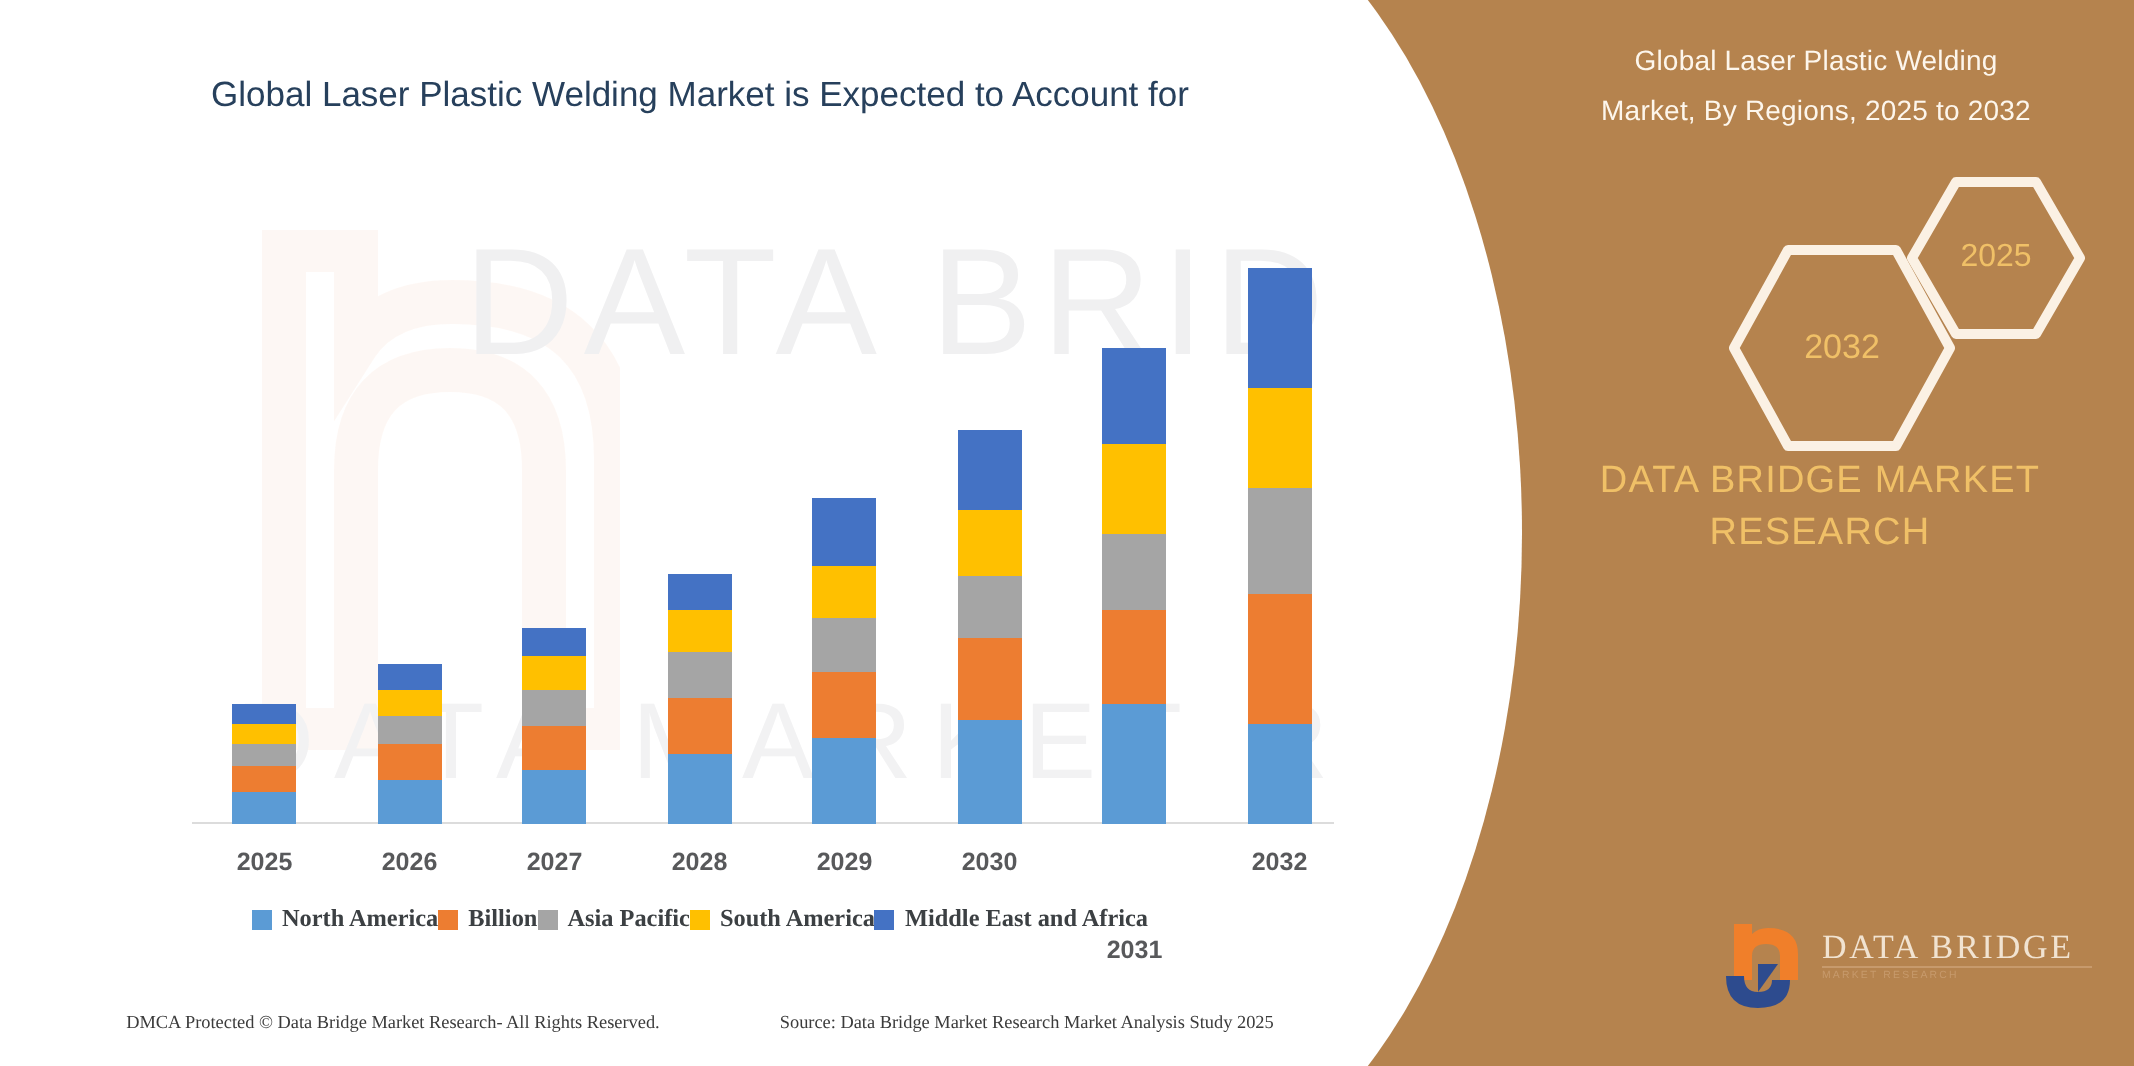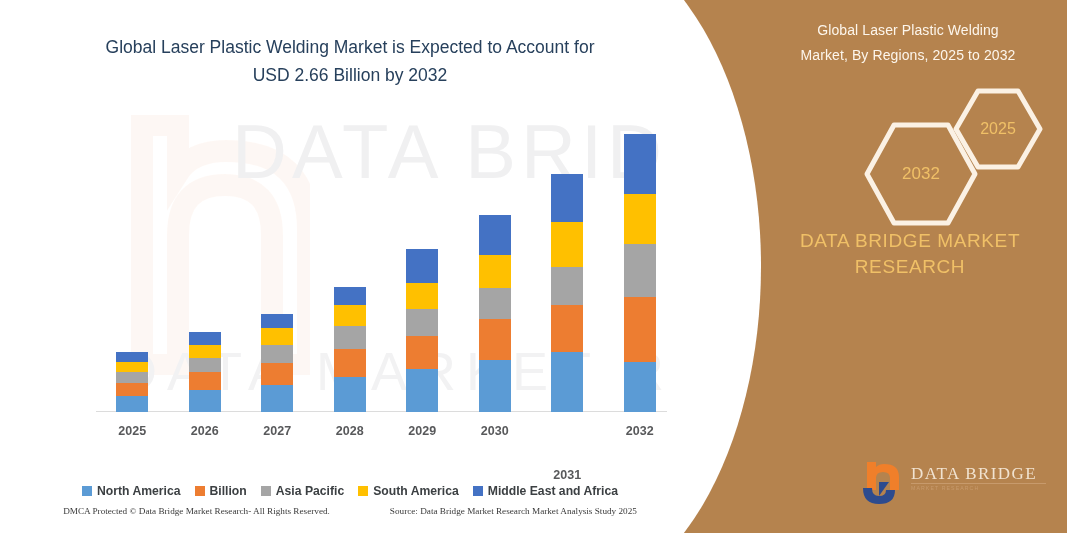--- a/index.html
+++ b/index.html
@@ -193,26 +193,26 @@
     width: 60px;
     text-align: center;
     font-size: 12.5px;
     color: #58595b;
     font-weight: bold;
   }
 
   
   .legend {
     position: absolute;
-    left: 0; top: 484px;
+    left: 0; top: 452px;
     width: 700px;
     display: flex;
     justify-content: center;
     align-items: center;
-    gap: 14px;
+    font-family: Liberation Serif, serif;
   }
   .legend-item {
     display: flex;
     align-items: center;
     gap: 5px;
   }
   .legend-swatch {
     width: 10px; height: 10px;
     display: inline-block;
   }
@@ -248,21 +248,20 @@
       <svg viewBox="0 0 190 260" width="190" height="260">
         <path d="M22 10 L22 250 L58 250 L58 120 Q58 70 105 70 Q152 70 152 120 L152 250 L188 250 L188 115 Q188 36 106 36 Q72 36 58 58 L58 10 Z" fill="none" stroke="#fdf1ea" stroke-width="22"></path>
       </svg>
     </div>
 
     <div class="wm-text wm-top">DATA BRIDGE</div>
     <div class="wm-text wm-bottom">DATA  MARKET  RESEARCH</div>
 
     <div class="chart-title">
       <span>Global Laser Plastic Welding Market is Expected to Account for</span>
-      <span>USD 2.66 Billion by 2032</span>
     </div>
 
     <div class="plot" id="plot">
       <div class="axis-line"></div>
     <div class="bar-col" style="left: 20.25px;">
           <div class="seg" style="background: rgb(91, 155, 213); height: 16.1103px;"></div>
           <div class="seg" style="background: rgb(237, 125, 49); height: 13.0897px;"></div>
           <div class="seg" style="background: rgb(165, 165, 165); height: 11.0759px;"></div>
           <div class="seg" style="background: rgb(255, 192, 0); height: 10.069px;"></div>
           <div class="seg" style="background: rgb(68, 114, 196); height: 10.069px;"></div>

